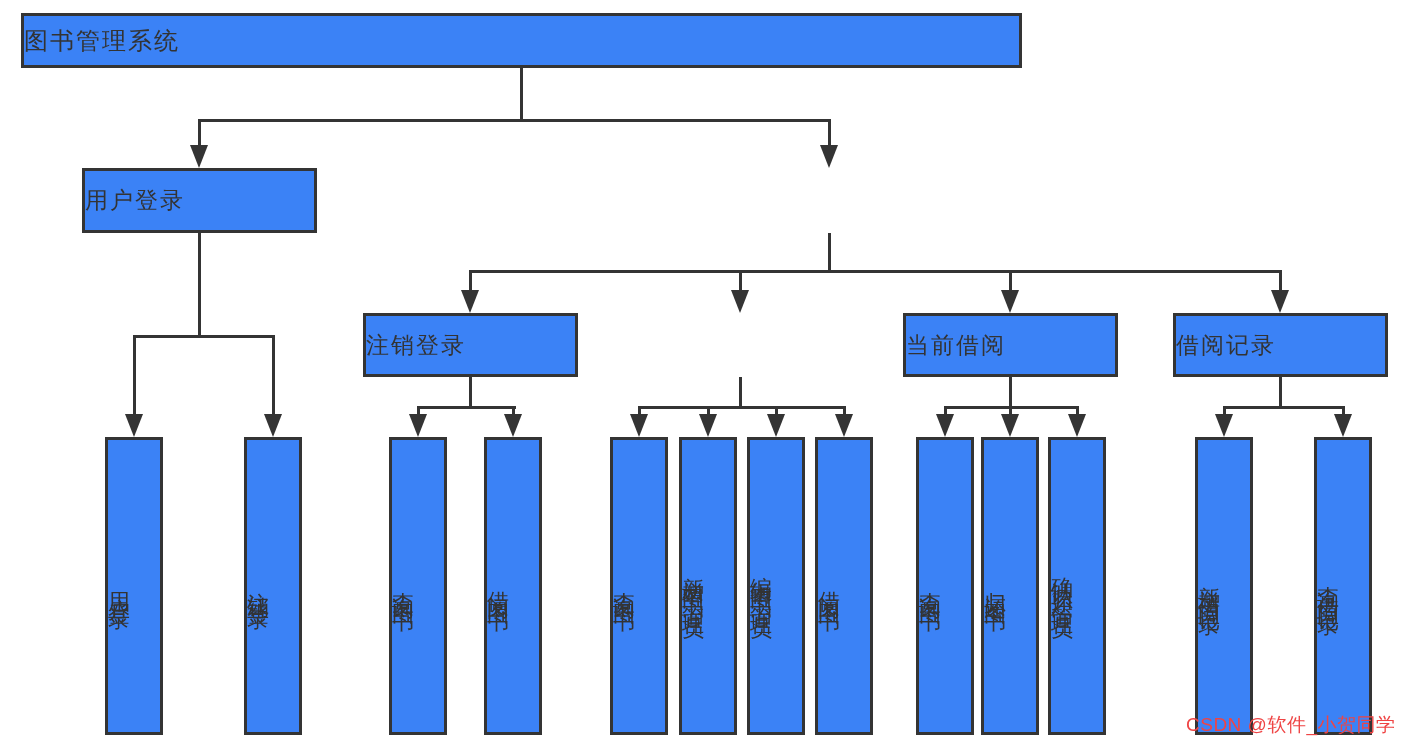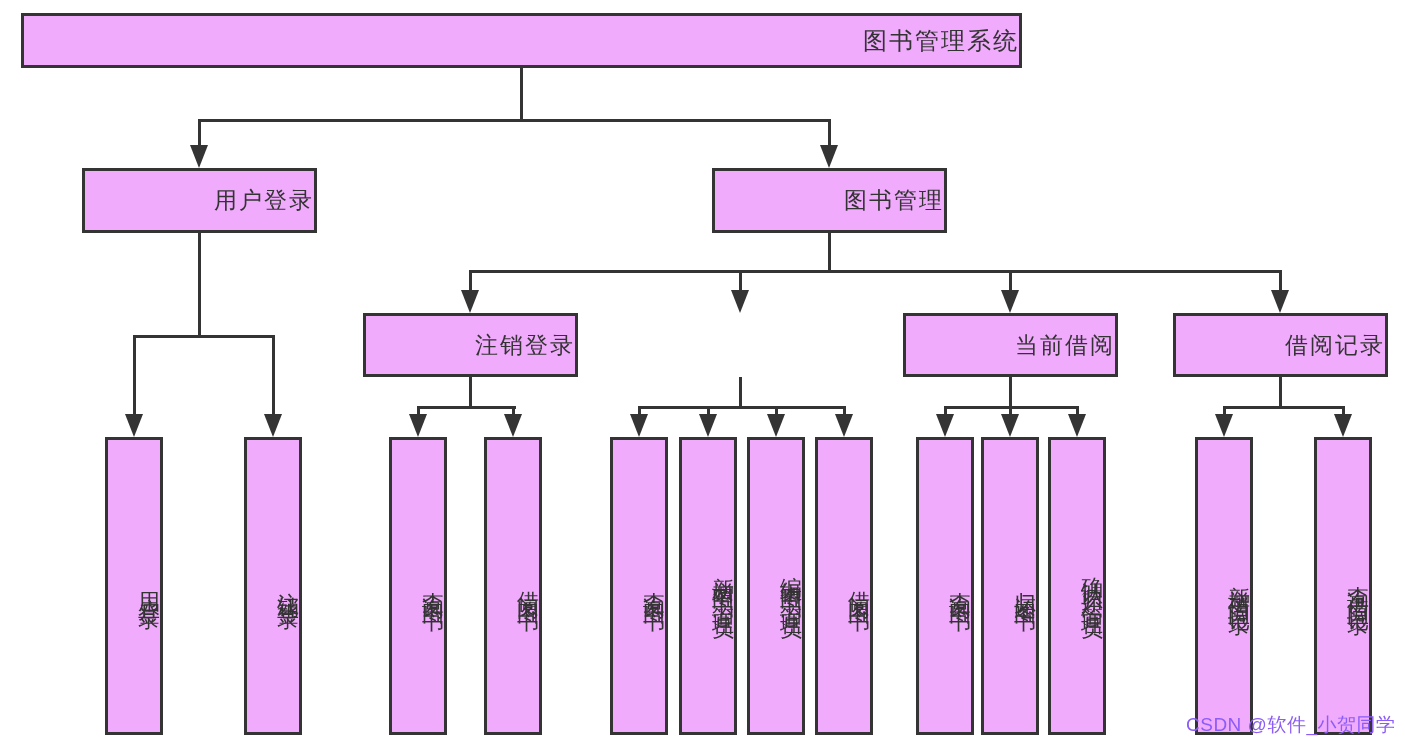--- a/index.html
+++ b/index.html
@@ -8,24 +8,24 @@
     width:1405px;height:747px;
     background:#ffffff;
     font-family:"Liberation Sans","DejaVu Sans",sans-serif;
     color:#333333;
     overflow:hidden;
   }
   .box{
     position:absolute;
     box-sizing:border-box;
     border:3px solid #343434;
-    background:#f0abfc;
+    background:#3b82f6;
     display:flex;
     align-items:center;
-    justify-content:flex-end;
+    justify-content:flex-start;
     text-align:center;
   }
   .l1{font-size:24px;letter-spacing:2px;}
   .l2,.l3{font-size:23px;letter-spacing:2px;}
   .leaf{top:437px;width:58px;height:298px;}
   .vtext{
     writing-mode:vertical-rl;
     text-orientation:mixed;
     font-size:22px;
     letter-spacing:6px;
@@ -37,21 +37,21 @@
   .ah{
     position:absolute;width:0;height:0;
     border-left:9px solid transparent;
     border-right:9px solid transparent;
     border-top:23px solid #343434;
   }
   .watermark{
     position:absolute;
     left:1186px;top:712px;
     font-size:19px;
-    color:#8b5cf6;
+    color:#ef4444;
     letter-spacing:0.5px;
     z-index:6;
     white-space:nowrap;
   }
 </style>
 </head>
 <body>
 
 <div class="canvas">
 
@@ -61,23 +61,20 @@
 
   <div class="vl" style="left:520px;top:68px;height:53px;"></div>
   <div class="hl" style="left:198px;top:119px;width:633px;"></div>
   <div class="vl" style="left:198px;top:119px;height:30px;"></div>
   <div class="ah" style="left:190px;top:145px;"></div>
   <div class="vl" style="left:828px;top:119px;height:30px;"></div>
   <div class="ah" style="left:820px;top:145px;"></div>
 
   <div class="box l2" style="left:82px;top:168px;width:235px;height:65px;">
     <span>用户登录</span>
-  </div>
-  <div class="box l2" style="left:712px;top:168px;width:235px;height:65px;">
-    <span>图书管理</span>
   </div>
 
   <div class="vl" style="left:198px;top:233px;height:105px;"></div>
   <div class="hl" style="left:133px;top:335px;width:142px;"></div>
   <div class="vl" style="left:133px;top:335px;height:82px;"></div>
   <div class="ah" style="left:125px;top:414px;"></div>
   <div class="vl" style="left:272px;top:335px;height:82px;"></div>
   <div class="ah" style="left:264px;top:414px;"></div>
 
   <div class="vl" style="left:828px;top:233px;height:40px;"></div>

